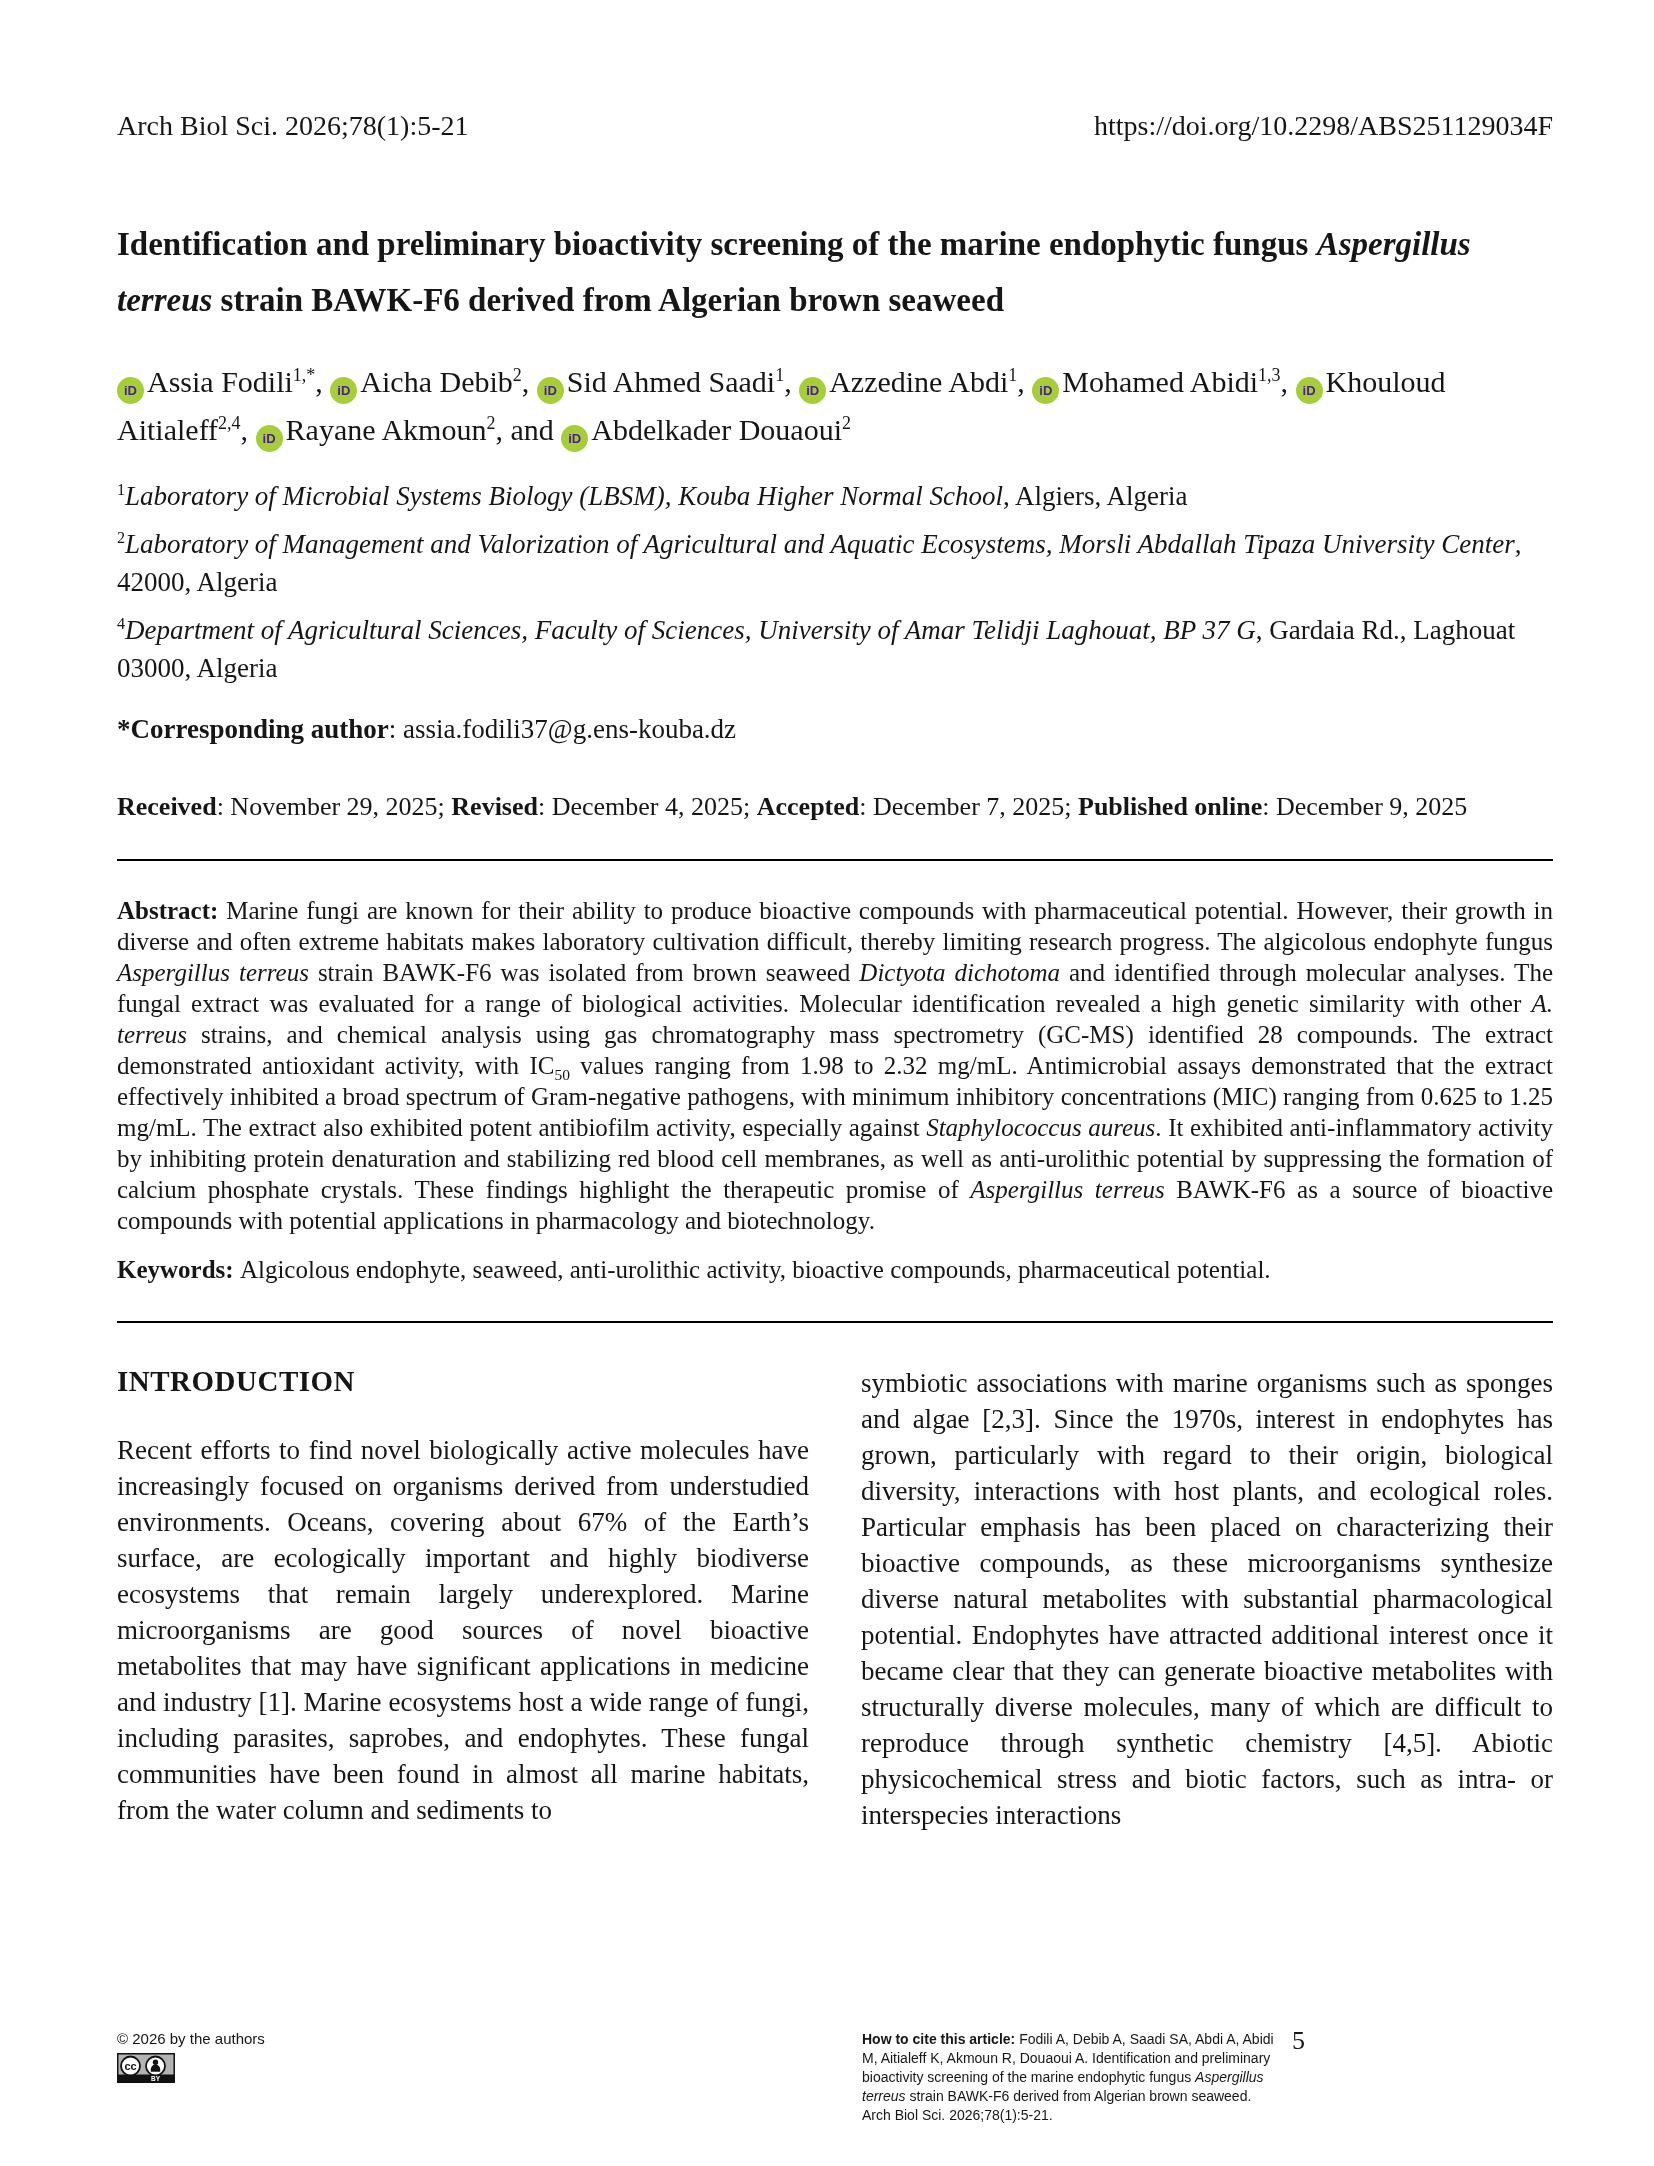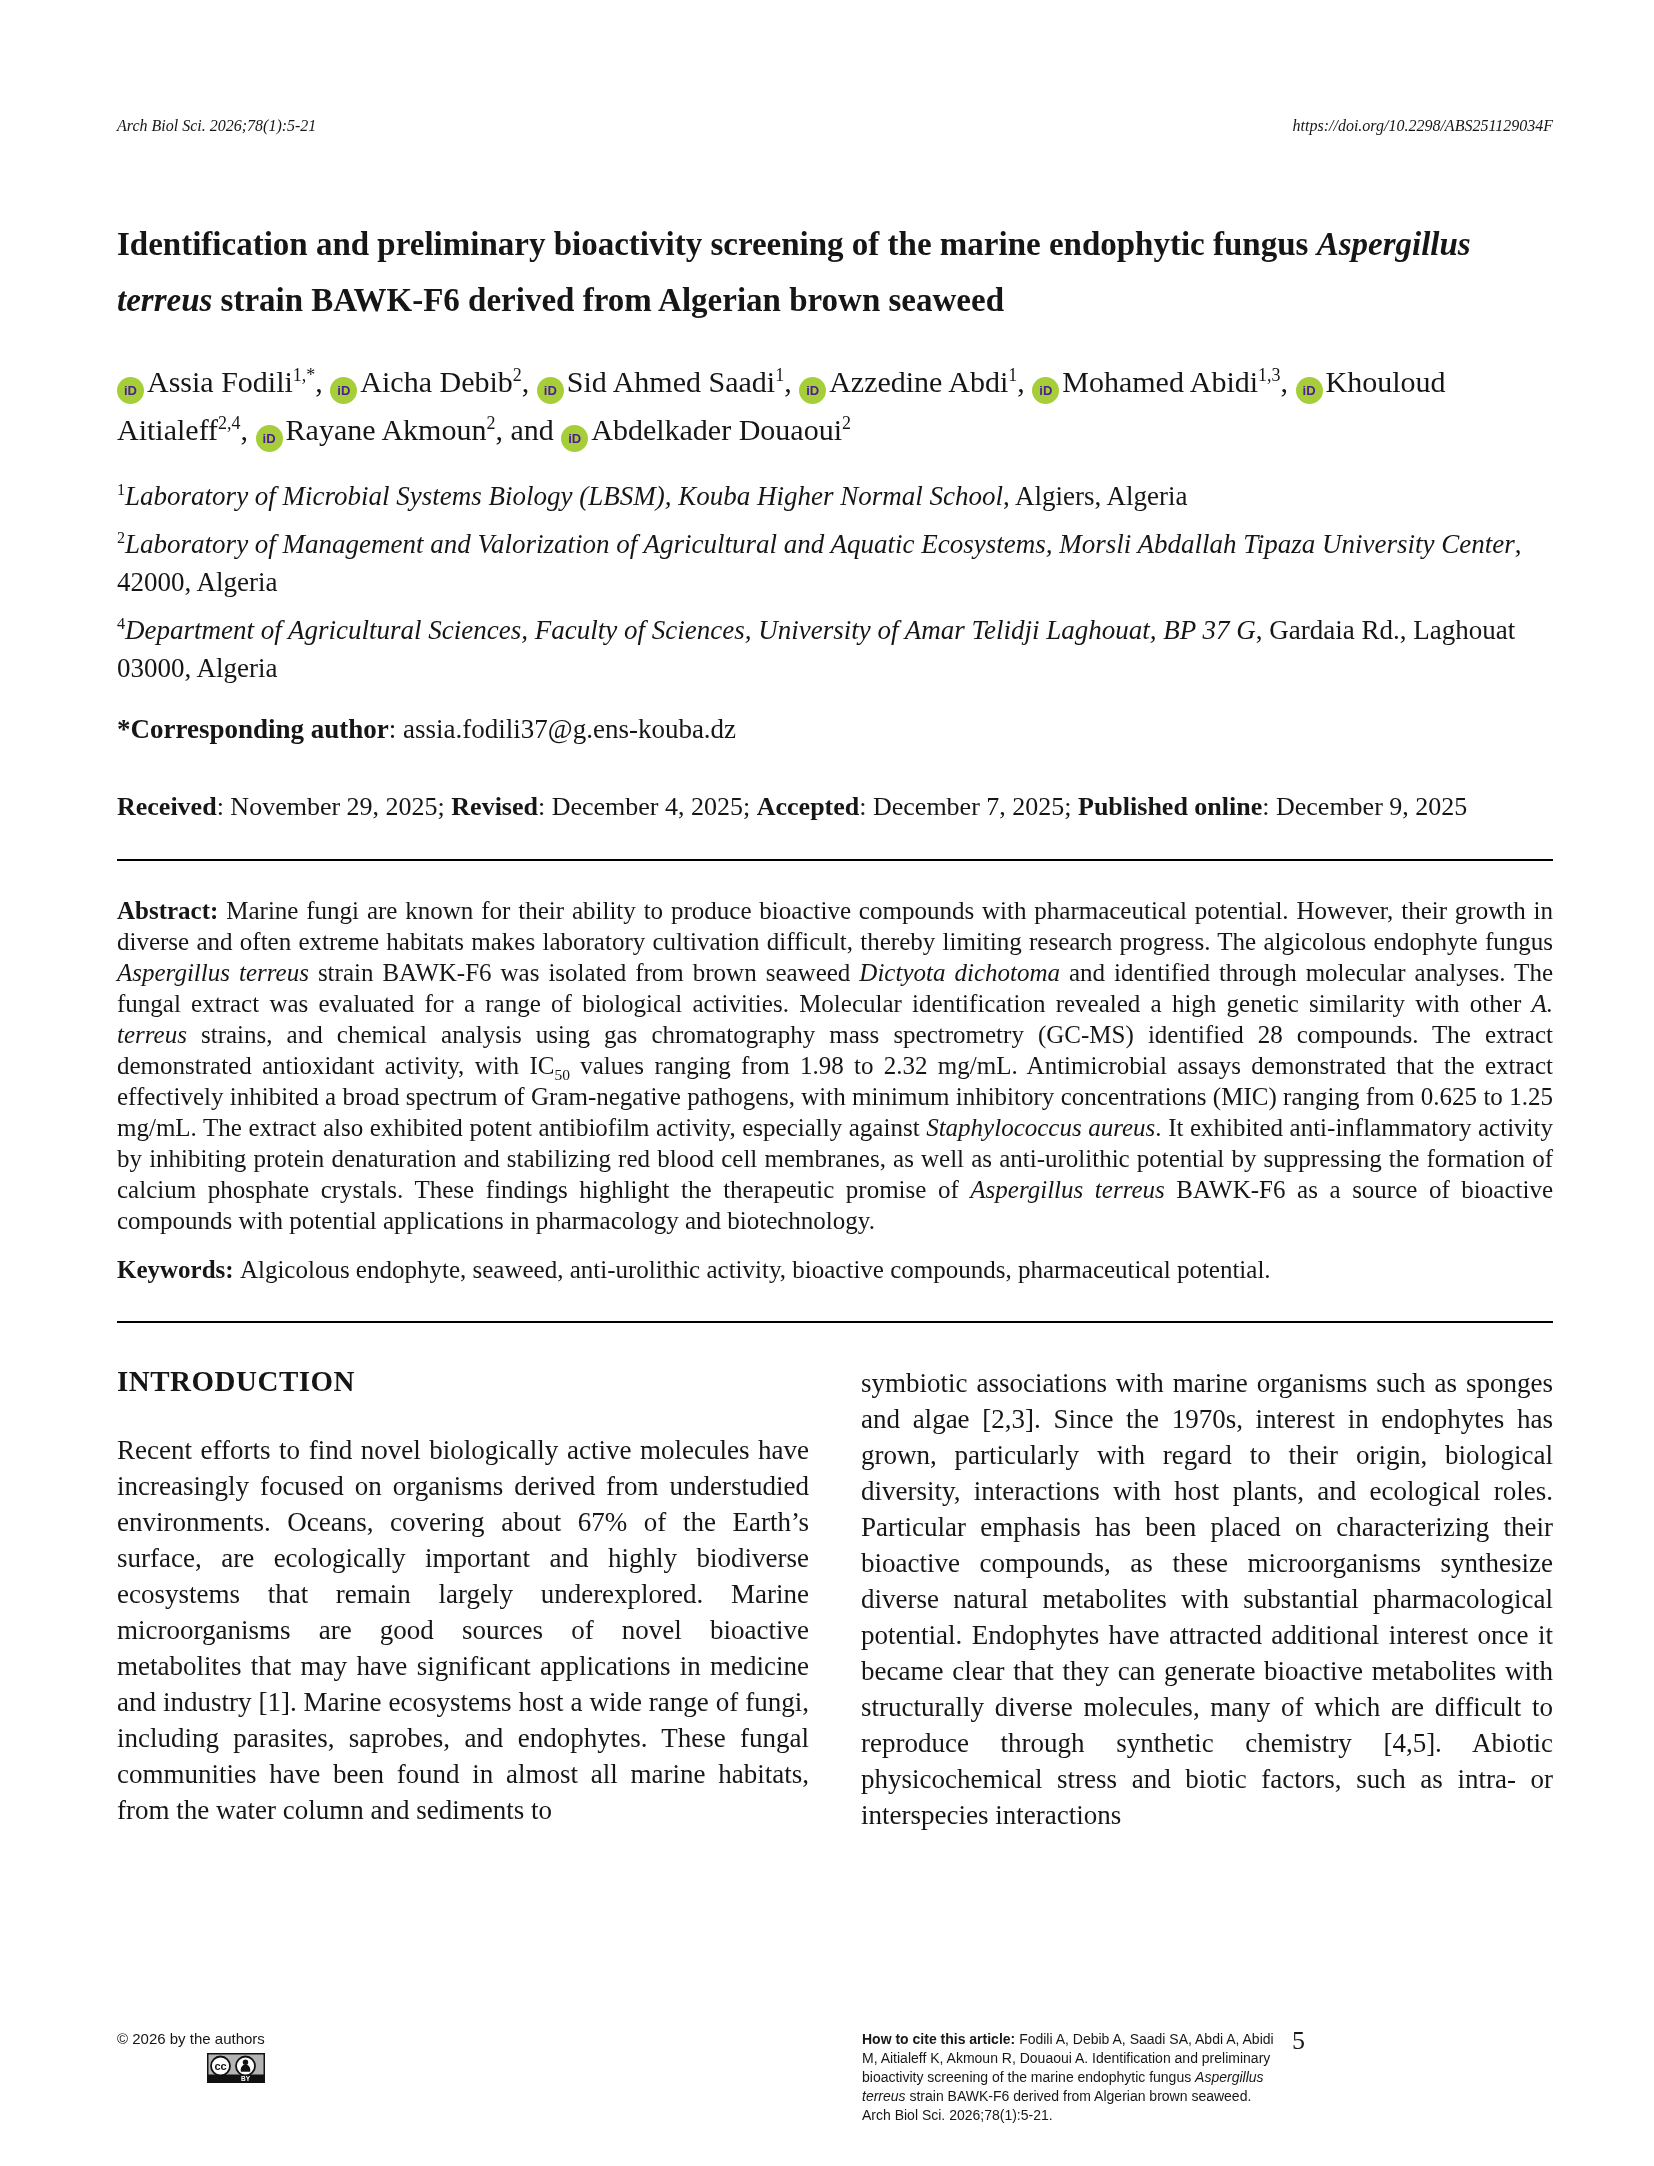--- a/index.html
+++ b/index.html
@@ -10,23 +10,22 @@
     background: #ffffff;
     color: #161616;
     font-family: "Liberation Serif", "DejaVu Serif", serif;
     box-sizing: border-box;
     padding: 112px 101px 0 117px;
     overflow: hidden;
   }
   .topbar {
     display: flex;
     justify-content: space-between;
-    font-size: 16px;
+    font-size: 28px;
     line-height: 28px;
-    font-style: italic;
   }
   .title {
     margin: 76px 0 0 0;
     font-size: 33px;
     line-height: 56px;
     font-weight: 700;
   }
   .authors {
     margin: 30px 0 0 0;
     font-size: 30px;
@@ -103,21 +102,20 @@
     right: 101px;
     bottom: 46px;
     height: 90px;
   }
   .foot-left {
     position: absolute;
     left: 0; top: 0;
     font-family: "Liberation Sans", "DejaVu Sans", sans-serif;
     font-size: 15px;
     line-height: 18px;
-    text-align: right;
   }
   .foot-left p { margin: 0 0 5px 0; }
   .cc-badge { display: block; cursor: pointer; }
   .cite {
     position: absolute;
     left: 745px; top: 0;
     width: 420px;
     margin: 0;
     font-family: "Liberation Sans", "DejaVu Sans", sans-serif;
     font-size: 14px;

